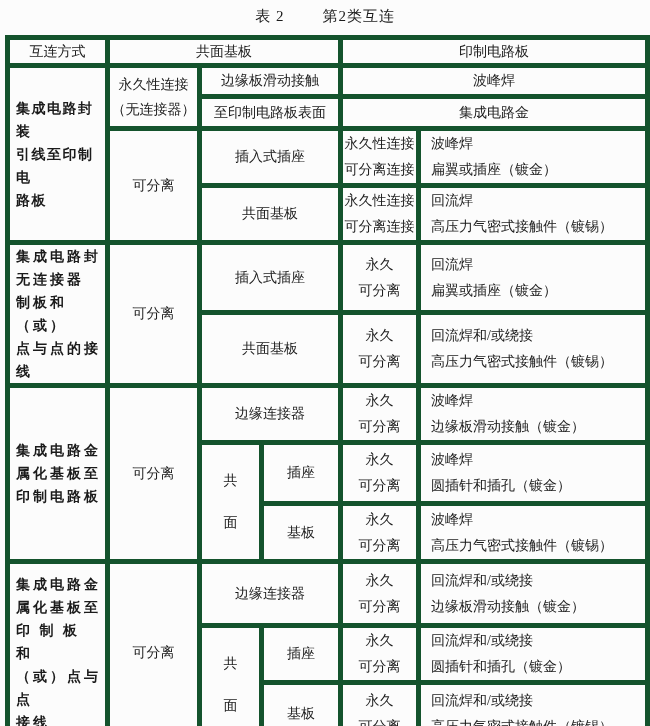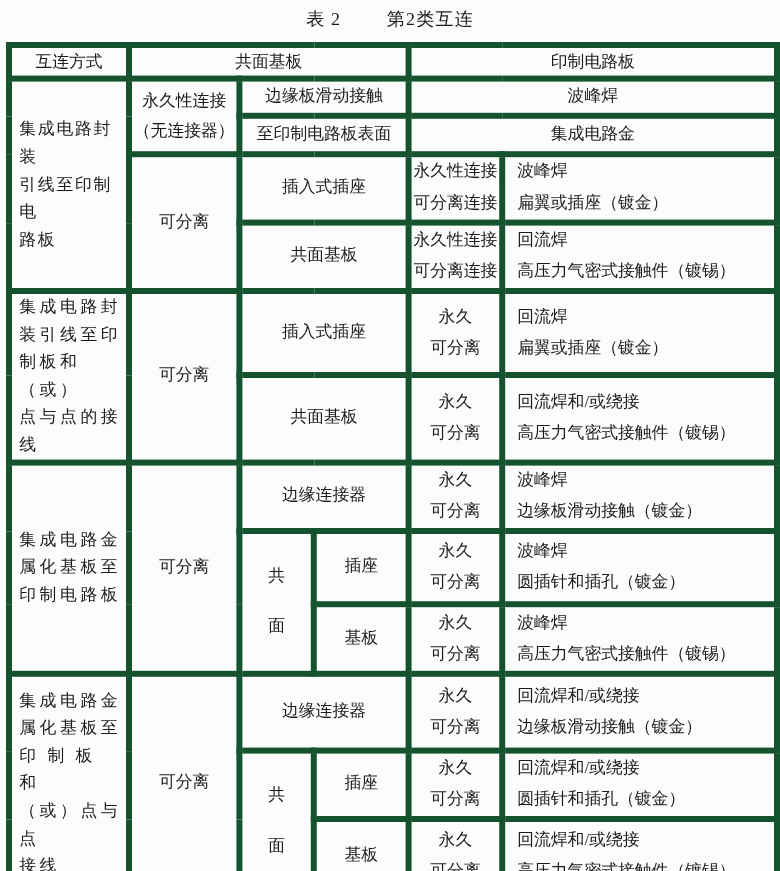--- a/index.html
+++ b/index.html
@@ -20,21 +20,21 @@
   }
   td{
     border:5px solid #14532d;
     font-size:14px;line-height:26px;
     text-align:center;vertical-align:middle;
     white-space:pre-line;padding:0;overflow:hidden;
   }
   td.hd{line-height:normal;}
   td.mode{
     text-align:left;padding:0 2px 0 6px;
-    line-height:23px;letter-spacing:3px;
+    line-height:23px;letter-spacing:3px;font-weight:bold;
   }
   td.mode.g1{letter-spacing:1.5px;}
   td.perm2{line-height:25px;}
   td.method{text-align:left;padding-left:10px;}
   td.coplanar{line-height:42px;}
   tr.rh{height:28px;} tr.r1{height:30px;} tr.r2{height:32px;}
   tr.r3{height:56px;} tr.r4{height:57px;} tr.r5{height:62px;}
   tr.r6{height:64px;} tr.r7{height:56px;} tr.r8{height:61px;}
   tr.r9{height:58px;} tr.r10{height:64px;} tr.r11{height:56px;}
   tr.r12{height:62px;}
@@ -87,21 +87,21 @@
   <tr class="r4">
     <td colspan="2">共面基板</td>
     <td>永久性连接
 可分离连接</td>
     <td class="method">回流焊
 高压力气密式接触件（镀锡）</td>
   </tr>
 
   <tr class="r5">
     <td class="mode" rowspan="2">集成电路封
-装引线至印
+无连接器
 制板和（或）
 点与点的接
 线</td>
     <td rowspan="2">可分离</td>
     <td colspan="2">插入式插座</td>
     <td>永久
 可分离</td>
     <td class="method">回流焊
 扁翼或插座（镀金）</td>
   </tr>

